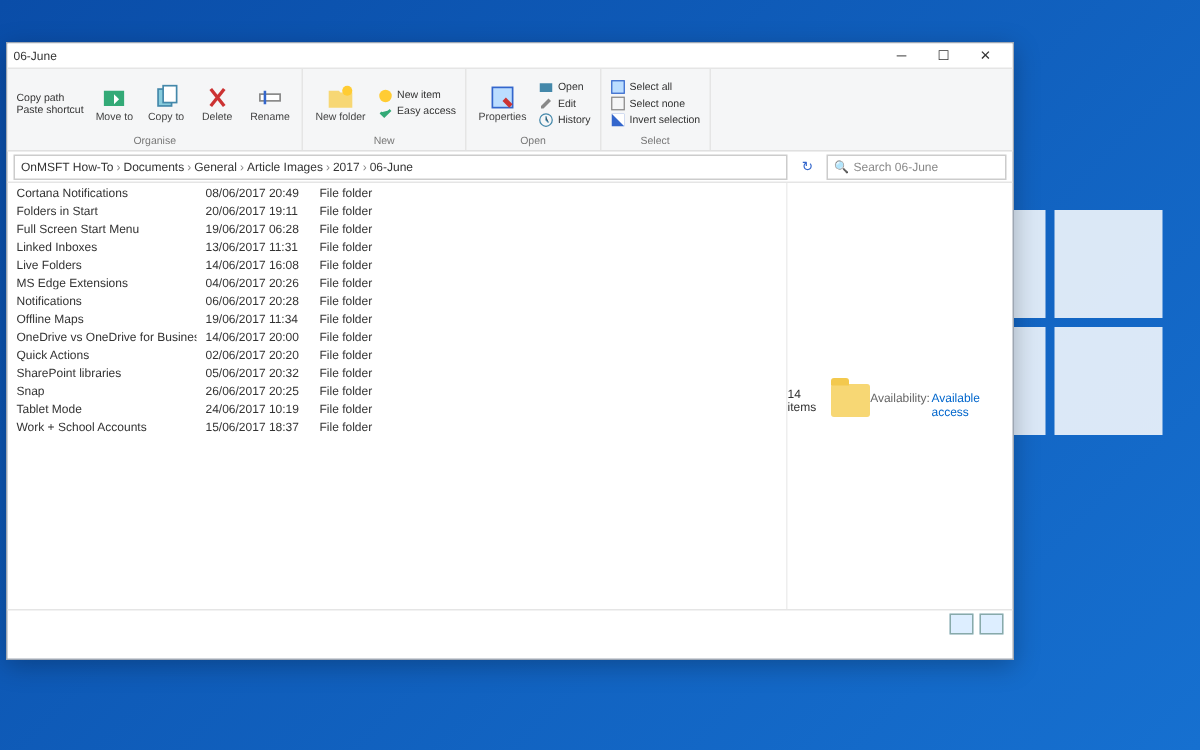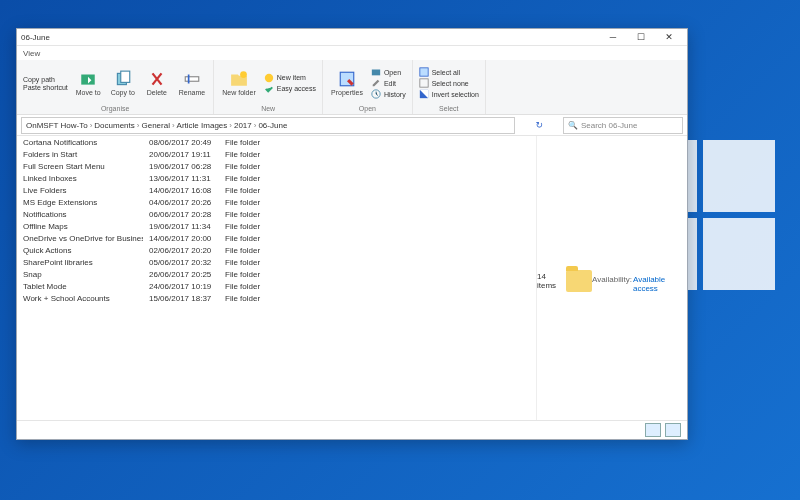--- a/index.html
+++ b/index.html
@@ -1,36 +1,36 @@
 <!DOCTYPE html>
 <html><head>
 <meta charset="utf-8">
 <style>
 html,body{margin:0;padding:0;font-family:"Segoe UI",Arial,sans-serif;font-size:9px;color:#000;overflow:hidden}
 .desktop{width:800px;height:500px;background:linear-gradient(135deg,#0a4da8 0%,#1670d0 100%);position:relative}
 .winlogo{position:absolute;right:15px;top:140px;width:160px;height:160px}
 .winlogo span{position:absolute;width:72px;height:72px;background:rgba(255,255,255,0.85)}
 .winlogo .a{left:0;top:0}.winlogo .b{left:78px;top:0}.winlogo .c{left:0;top:78px}.winlogo .d{left:78px;top:78px}
-.explorer{position:absolute;left:16px;top:28px;width:670px;height:410px;background:#fff;border:1px solid #9ea7b3;box-shadow:0 4px 16px rgba(0,0,0,.25)}
+.explorer{position:absolute;left:4px;top:28px;width:670px;height:410px;background:#fff;border:1px solid #9ea7b3;box-shadow:0 4px 16px rgba(0,0,0,.25)}
 .titlebar{height:16px;background:#fff;display:flex;align-items:center;padding:0 4px;border-bottom:1px solid #e5e5e5}
 .titlebar .t{font-size:8px;color:#333}
 .winbtns{margin-left:auto;display:flex}
 .winbtn{width:28px;height:16px;display:flex;align-items:center;justify-content:center;font-size:9px;color:#333}
 .ribbonrow{height:14px;background:#fff;padding-left:6px;display:flex;align-items:center;font-size:8px;color:#555}
 .ribbon{display:flex;height:54px;background:#f5f6f7;border-bottom:1px solid #e0e0e0}
 .rgroup{border-right:1px solid #e5e5e5;padding:2px 4px;display:flex;flex-direction:column}
 .rgroup .btns{display:flex;gap:2px;flex:1}
 .rbtn{display:flex;flex-direction:column;align-items:center;justify-content:center;padding:1px 4px;min-width:24px}
 .rbtn .ic{width:18px;height:18px;margin-bottom:1px}
 .rbtn span{font-size:7px;line-height:8px;color:#444;text-align:center}
 .glabel{font-size:7px;color:#777;text-align:center;padding-top:1px}
 .mini{display:flex;flex-direction:column;gap:1px;justify-content:center}
 .mini div{display:flex;align-items:center;gap:3px;font-size:7px;color:#333;padding:0 2px}
 .mini .ic{width:10px;height:10px}
-.addrbar{height:20px;display:flex;align-items:center;border-bottom:1px solid #e5e5e5;padding:0 4px;gap:20px}
+.addrbar{height:20px;display:flex;align-items:center;border-bottom:1px solid #e5e5e5;padding:0 4px;gap:9px}
 .crumbs{flex:1;display:flex;align-items:center;border:1px solid #ccc;height:15px;padding:0 4px;font-size:8px;color:#333;overflow:hidden}
 .crumbs span{white-space:nowrap}
 .sep{color:#888;margin:0 2px}
 .search{width:110px;height:15px;border:1px solid #ccc;display:flex;align-items:center;padding:0 4px;font-size:8px;color:#888}
 .content{display:flex;height:284px}
 .list{flex:1;overflow:hidden}
 .cols{display:flex;height:14px;align-items:center;border-bottom:1px solid #f0f0f0}
 .cols div{font-size:8px;color:#555;padding-left:6px}
 .c-name{width:120px}.c-date{width:70px}.c-type{width:50px}.c-size{width:40px}
 .row{display:flex;height:12px;align-items:center}
@@ -59,23 +59,20 @@
 
     <div class="titlebar">
       <span class="t">06-June</span>
       <div class="winbtns">
         <div class="winbtn">─</div>
         <div class="winbtn">☐</div>
         <div class="winbtn">✕</div>
       </div>
     </div>
 
-    <div class="ribbonrow">
-      <span>View</span>
-    </div>
 
     <div class="ribbon">
       <div class="rgroup">
         <div class="btns">
           <div class="mini">
             <div>
                 <span>Copy path</span>
               </div>
             <div>
                 <span>Paste shortcut</span>

